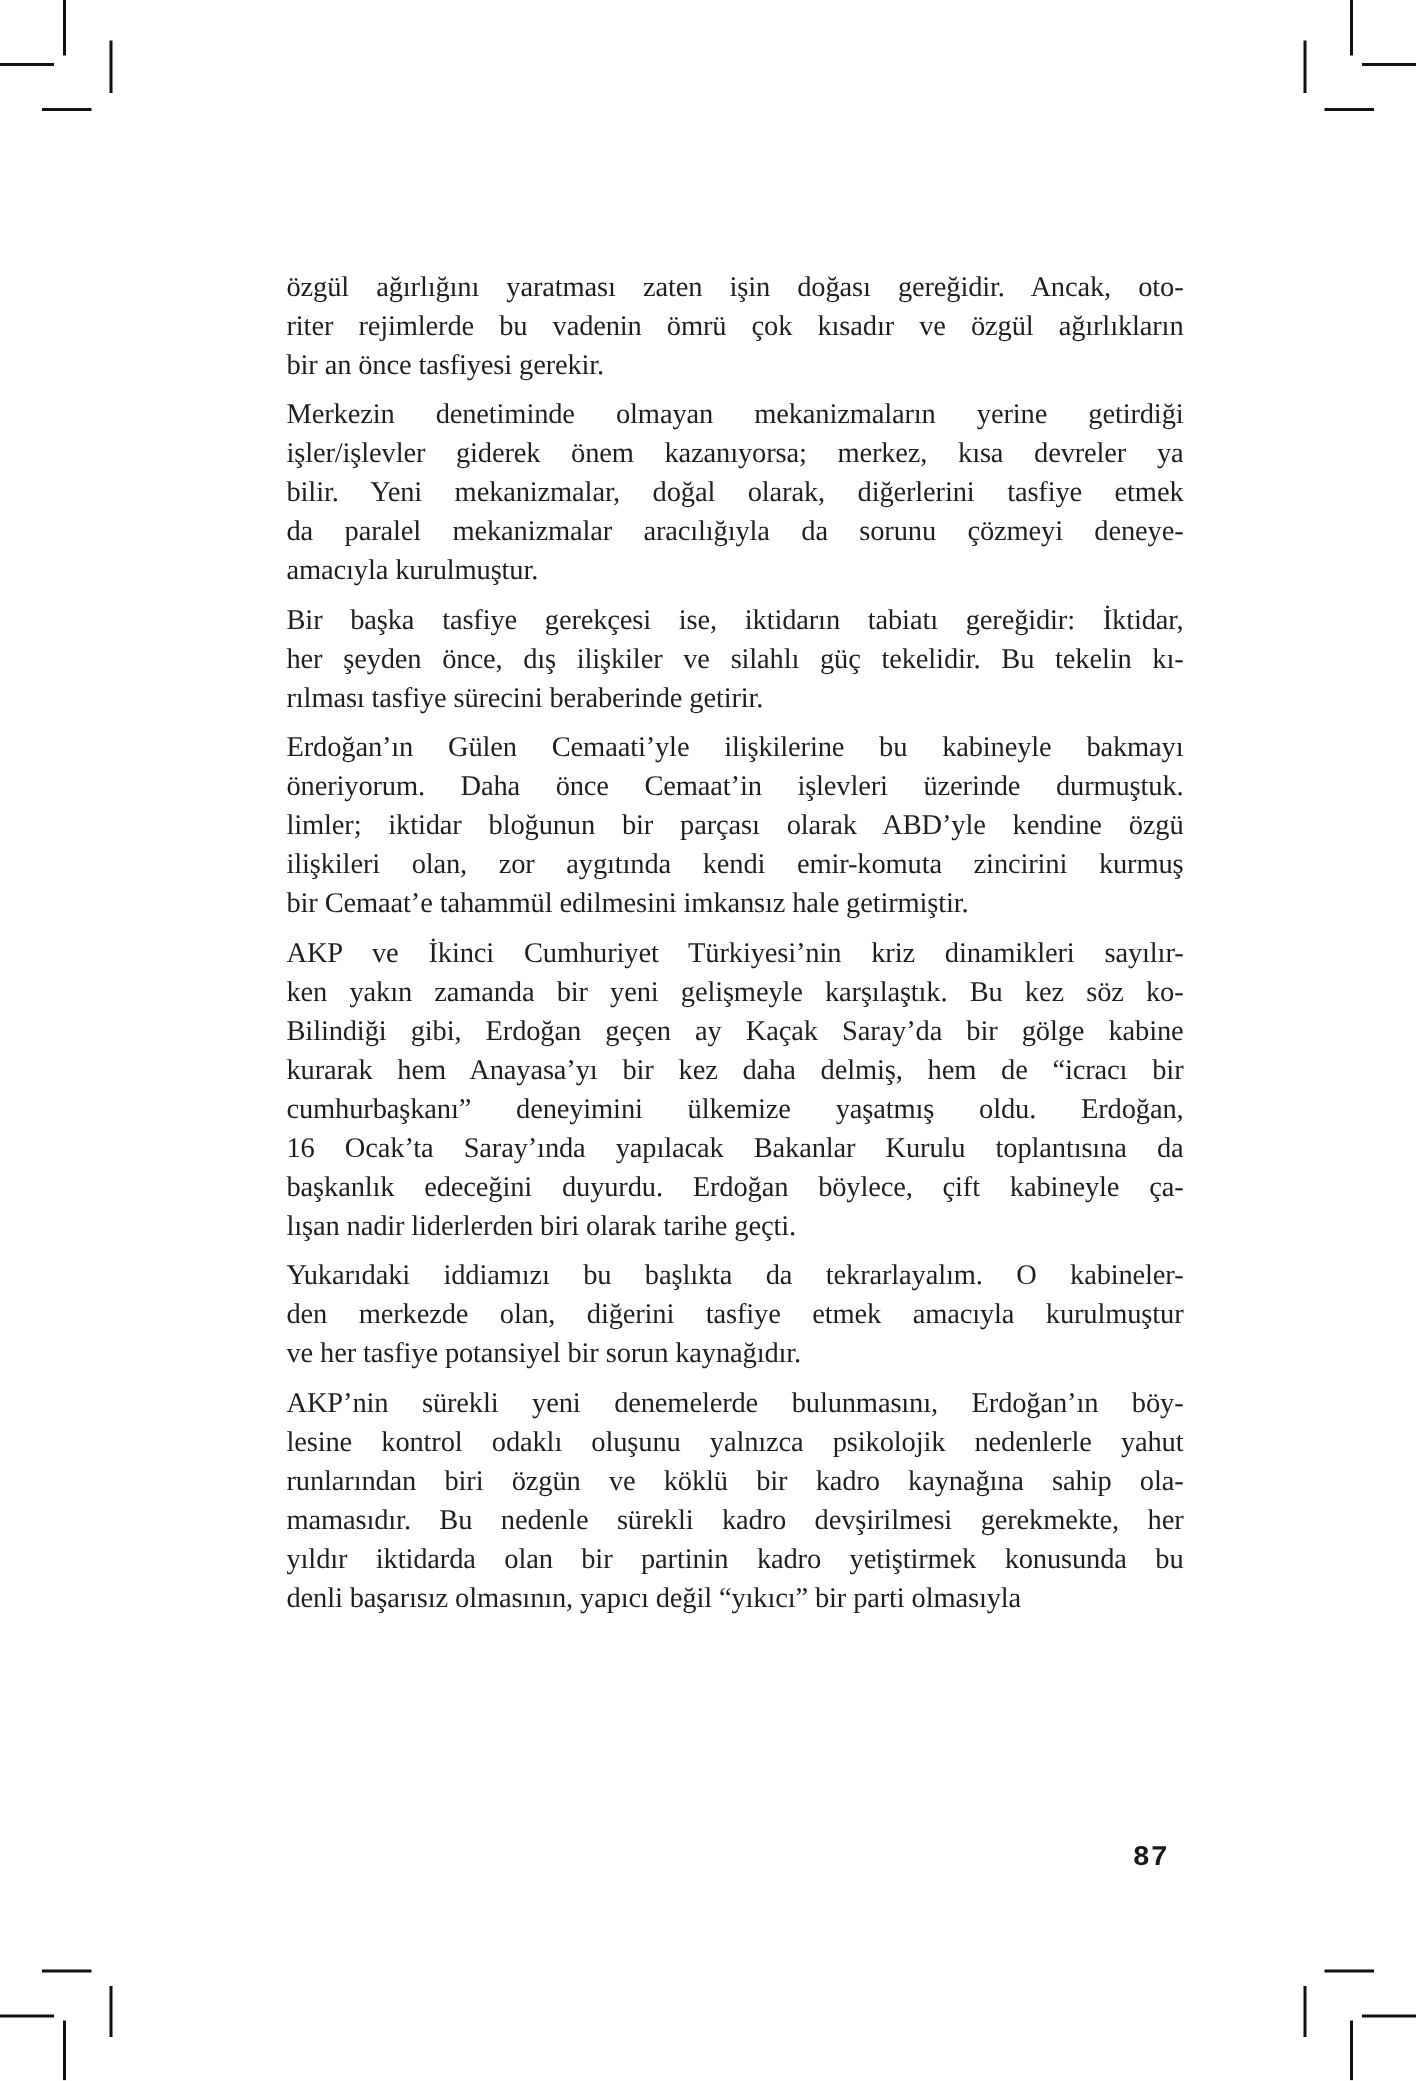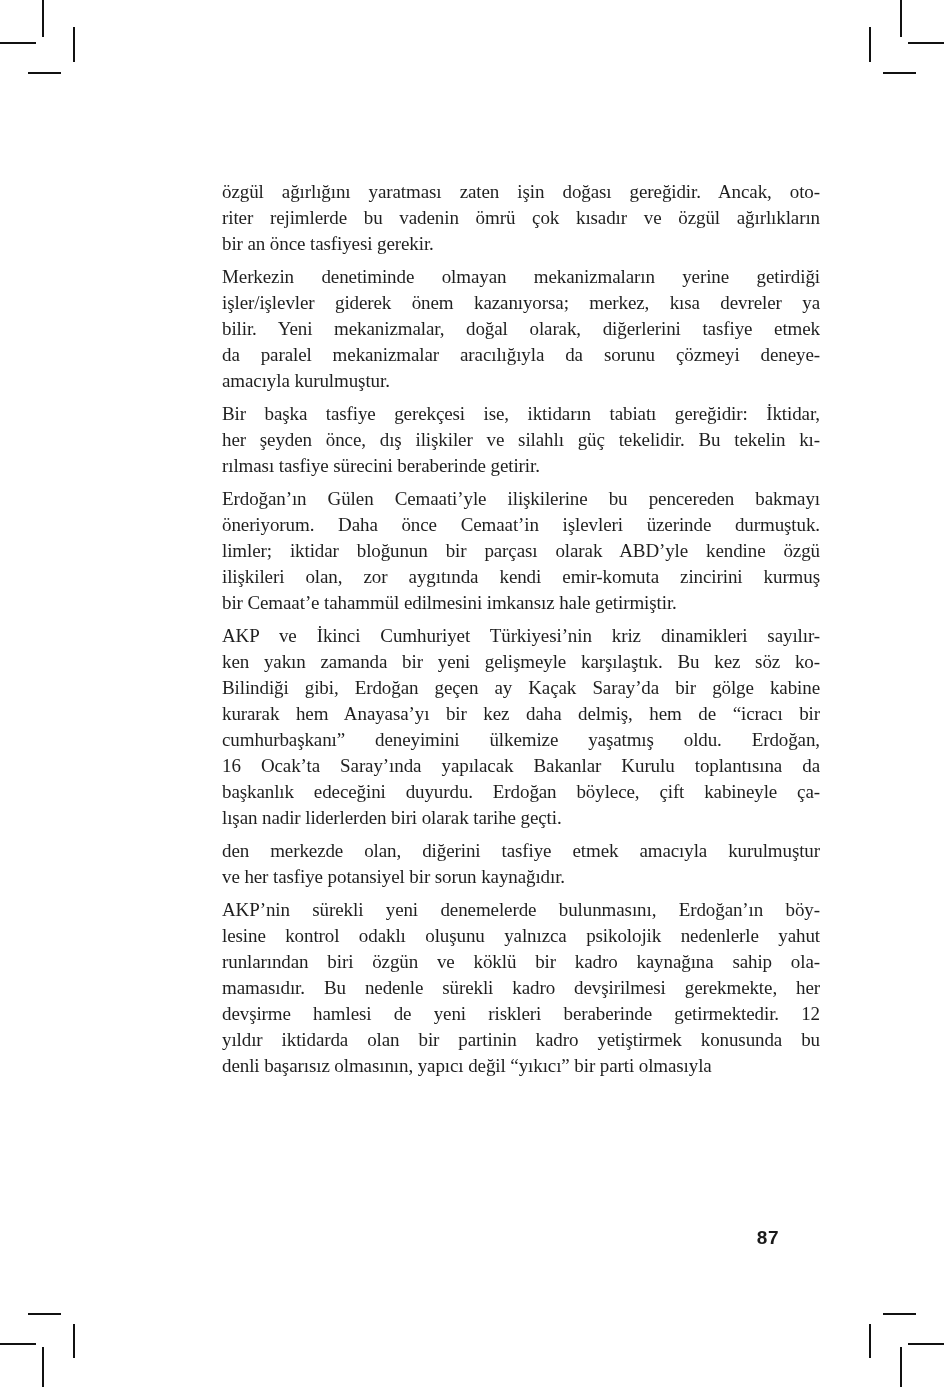--- a/index.html
+++ b/index.html
@@ -21,41 +21,40 @@
   }
   .text-block {
     position: absolute;
     left: 191px;
     top: 179px;
     width: 598px;
     color: #1f1f1f;
     font-size: 19px;
     line-height: 26px;
     letter-spacing: -0.1px;
-    margin-left: 31px;
   }
   .paragraph {
     margin: 0 0 7px 0;
   }
   .line {
     text-align: justify;
     text-align-last: justify;
     white-space: normal;
   }
   .line.last {
     text-align: center;
     text-align-last: left;
   }
   .page-number {
     position: absolute;
     left: 191px;
     top: 1227px;
     width: 588px;
     text-align: right;
-    font-family: Liberation Sans, sans-serif;
+    font-family: Liberation Mono, monospace;
     font-weight: bold;
     font-size: 19px;
     color: #1a1a1a;
     letter-spacing: 0.5px;
   }
 </style>
 </head>
 <body>
 
 <div class="page">
@@ -90,46 +89,46 @@
         <div class="line">bilir. Yeni mekanizmalar, doğal olarak, diğerlerini tasfiye etmek</div>
         <div class="line">da paralel mekanizmalar aracılığıyla da sorunu çözmeyi deneye-</div>
         <div class="line last">amacıyla kurulmuştur.</div>
       </div>
       <div class="paragraph">
         <div class="line">Bir başka tasfiye gerekçesi ise, iktidarın tabiatı gereğidir: İktidar,</div>
         <div class="line">her şeyden önce, dış ilişkiler ve silahlı güç tekelidir. Bu tekelin kı-</div>
         <div class="line last">rılması tasfiye sürecini beraberinde getirir.</div>
       </div>
       <div class="paragraph">
-        <div class="line">Erdoğan’ın Gülen Cemaati’yle ilişkilerine bu pencereden bakmayı</div>
+        <div class="line">Erdoğan’ın Gülen Cemaati’yle ilişkilerine bu kabineyle bakmayı</div>
         <div class="line">öneriyorum. Daha önce Cemaat’in işlevleri üzerinde durmuştuk.</div>
         <div class="line">limler; iktidar bloğunun bir parçası olarak ABD’yle kendine özgü</div>
         <div class="line">ilişkileri olan, zor aygıtında kendi emir-komuta zincirini kurmuş</div>
         <div class="line last">bir Cemaat’e tahammül edilmesini imkansız hale getirmiştir.</div>
       </div>
       <div class="paragraph">
         <div class="line">AKP ve İkinci Cumhuriyet Türkiyesi’nin kriz dinamikleri sayılır-</div>
         <div class="line">ken yakın zamanda bir yeni gelişmeyle karşılaştık. Bu kez söz ko-</div>
         <div class="line">Bilindiği gibi, Erdoğan geçen ay Kaçak Saray’da bir gölge kabine</div>
         <div class="line">kurarak hem Anayasa’yı bir kez daha delmiş, hem de “icracı bir</div>
         <div class="line">cumhurbaşkanı” deneyimini ülkemize yaşatmış oldu. Erdoğan,</div>
         <div class="line">16 Ocak’ta Saray’ında yapılacak Bakanlar Kurulu toplantısına da</div>
         <div class="line">başkanlık edeceğini duyurdu. Erdoğan böylece, çift kabineyle ça-</div>
         <div class="line last">lışan nadir liderlerden biri olarak tarihe geçti.</div>
       </div>
       <div class="paragraph">
+        <div class="line">Yukarıdaki iddiamızı bu başlıkta da tekrarlayalım. O kabineler-</div>
         <div class="line">den merkezde olan, diğerini tasfiye etmek amacıyla kurulmuştur</div>
         <div class="line last">ve her tasfiye potansiyel bir sorun kaynağıdır.</div>
       </div>
       <div class="paragraph">
         <div class="line">AKP’nin sürekli yeni denemelerde bulunmasını, Erdoğan’ın böy-</div>
         <div class="line">lesine kontrol odaklı oluşunu yalnızca psikolojik nedenlerle yahut</div>
         <div class="line">runlarından biri özgün ve köklü bir kadro kaynağına sahip ola-</div>
         <div class="line">mamasıdır. Bu nedenle sürekli kadro devşirilmesi gerekmekte, her</div>
-        <div class="line">devşirme hamlesi de yeni riskleri beraberinde getirmektedir. 12</div>
         <div class="line">yıldır iktidarda olan bir partinin kadro yetiştirmek konusunda bu</div>
         <div class="line last">denli başarısız olmasının, yapıcı değil “yıkıcı” bir parti olmasıyla</div>
       </div>
     </main>
 
   <div class="page-number">87</div>
 
 </div>
 
 </body></html>

